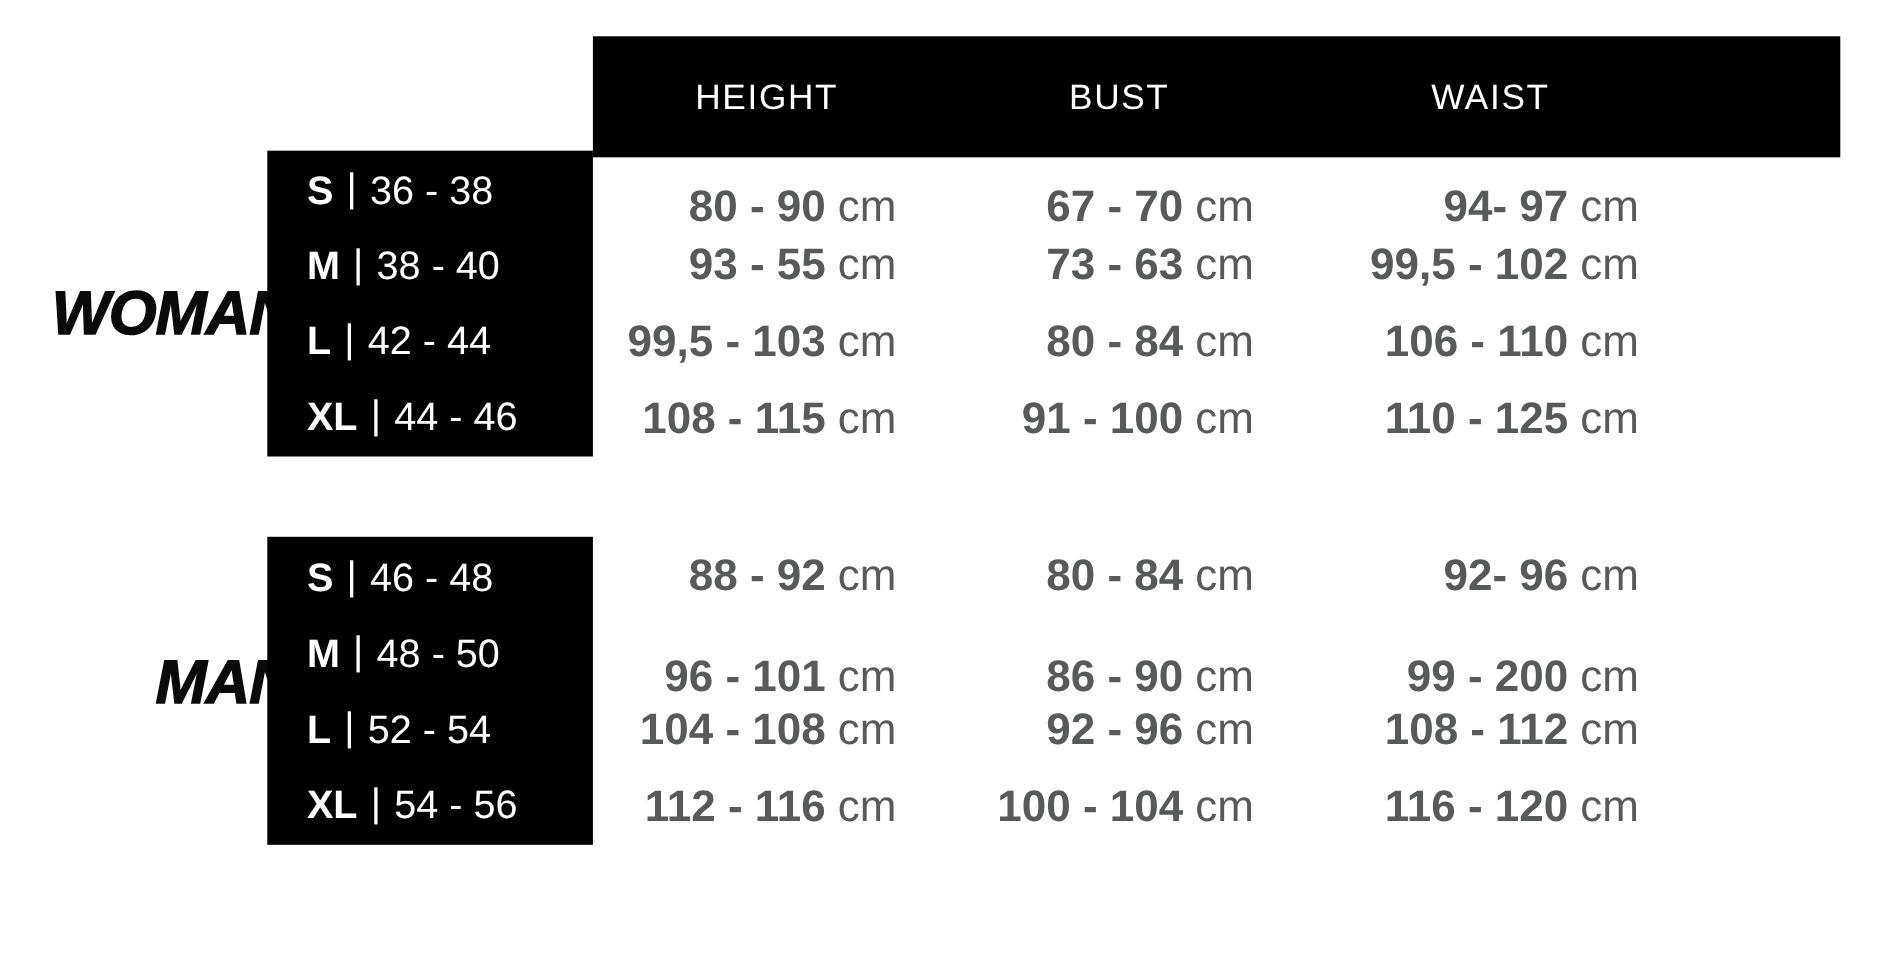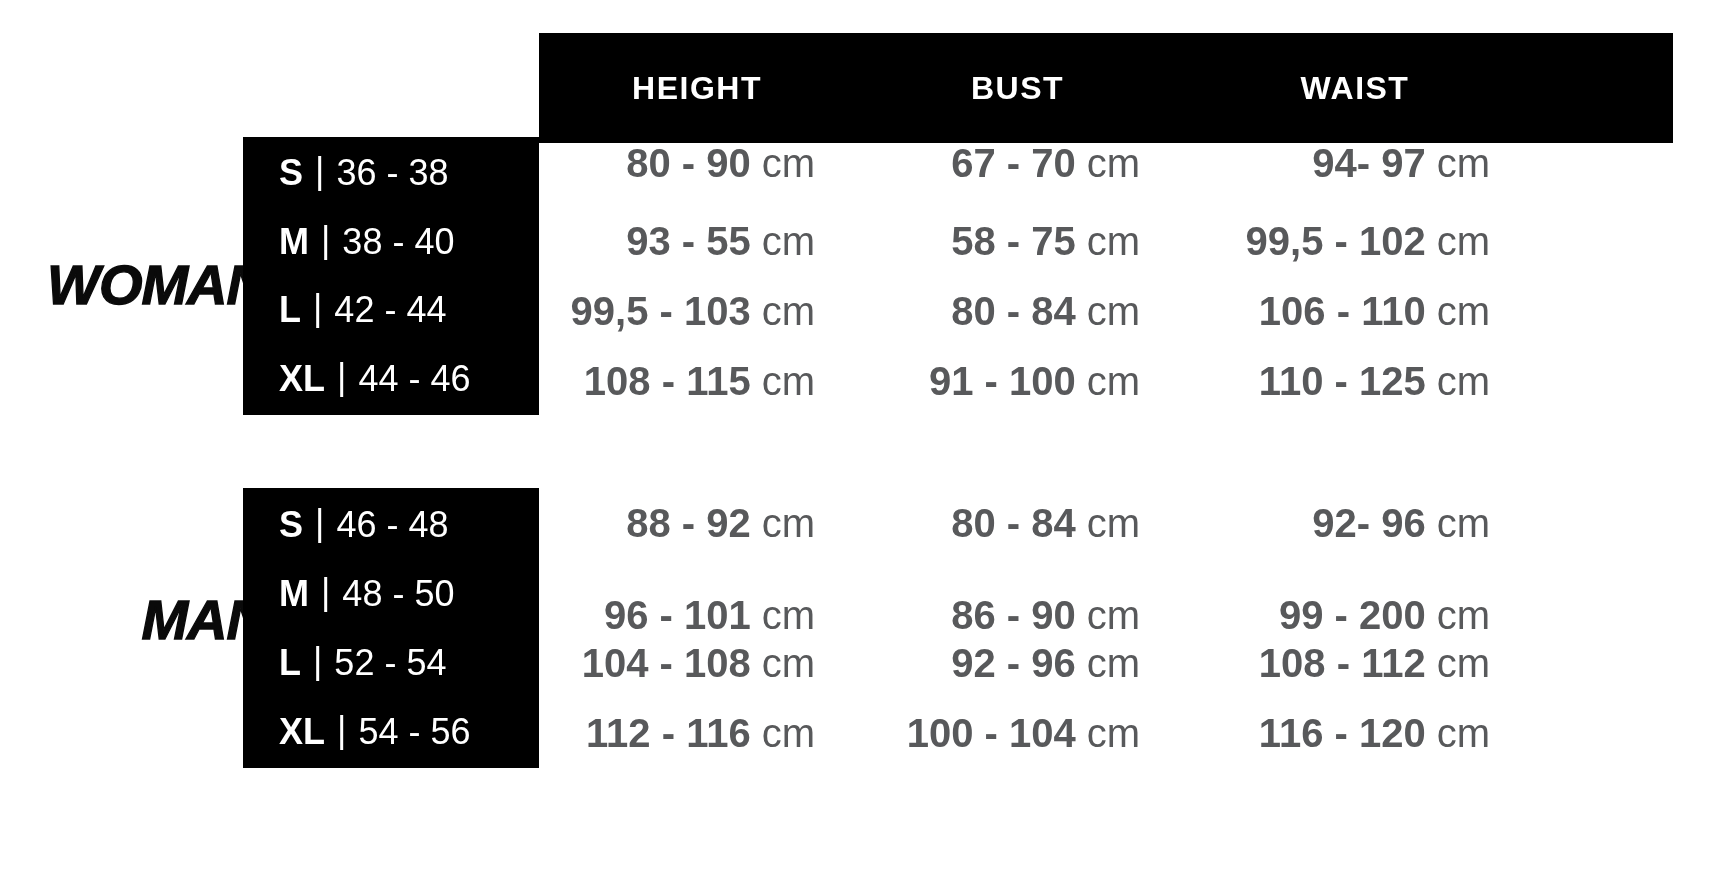--- a/index.html
+++ b/index.html
@@ -7,21 +7,21 @@
     position:relative;width:1711px;height:871px;background:#ffffff;overflow:hidden;
     font-family:"Liberation Sans","DejaVu Sans",sans-serif;
   }
   
   .header-bar{
     position:absolute;left:539px;top:33px;width:1134px;height:110px;
     background:#000000;display:flex;align-items:stretch;
   }
   .hcol{
     display:flex;align-items:center;justify-content:center;
-    color:#ffffff;font-size:32px;font-weight:700;letter-spacing:1.5px;
+    color:#ffffff;font-size:32px;font-weight:400;letter-spacing:1.5px;
   }
   .hcol.c1{width:316px}
   .hcol.c2{width:325px}
   .hcol.c3{width:350px}
   
   .group-label{
     position:absolute;left:0;width:235px;height:72px;
     display:flex;align-items:center;justify-content:flex-end;
     font-size:56px;font-weight:900;font-style:italic;color:#0a0a0a;
     letter-spacing:-1px;-webkit-text-stroke:1.3px #0a0a0a;white-space:nowrap;padding-left:31px;
@@ -50,21 +50,21 @@
     display:flex;align-items:center;justify-content:flex-end;
     box-sizing:border-box;padding-right:40px;
     color:#58595b;font-size:40px;white-space:nowrap;
   }
   .val.c1{width:316px}
   .val.c2{width:325px}
   .val.c3{width:350px}
   .val .num{font-weight:700;}
   .val .unit{font-weight:400;margin-left:11px;}
   
-  .data-row.w0{top:128px}.data-row.w1{top:206px}.data-row.w2{top:276px}.data-row.w3{top:346px}
+  .data-row.w0{top:153px}.data-row.w1{top:206px}.data-row.w2{top:276px}.data-row.w3{top:346px}
   
   .data-row.m0{top:488px}.data-row.m1{top:580px}.data-row.m2{top:628px}.data-row.m3{top:698px}
 </style>
 </head>
 <body>
 
 <div class="canvas">
 
   <div class="header-bar">
     <div class="hcol c1">HEIGHT</div>
@@ -110,21 +110,21 @@
         <span class="num">94- 97</span>
         <span class="unit">cm</span>
       </div>
   </div>
   <div class="data-row w1">
     <div class="val c1">
         <span class="num">93 - 55</span>
         <span class="unit">cm</span>
       </div>
     <div class="val c2">
-        <span class="num">58 - 75</span>
+        <span class="num">73 - 63</span>
         <span class="unit">cm</span>
       </div>
     <div class="val c3">
         <span class="num">99,5 - 102</span>
         <span class="unit">cm</span>
       </div>
   </div>
   <div class="data-row w2">
     <div class="val c1">
         <span class="num">99,5 - 103</span>

